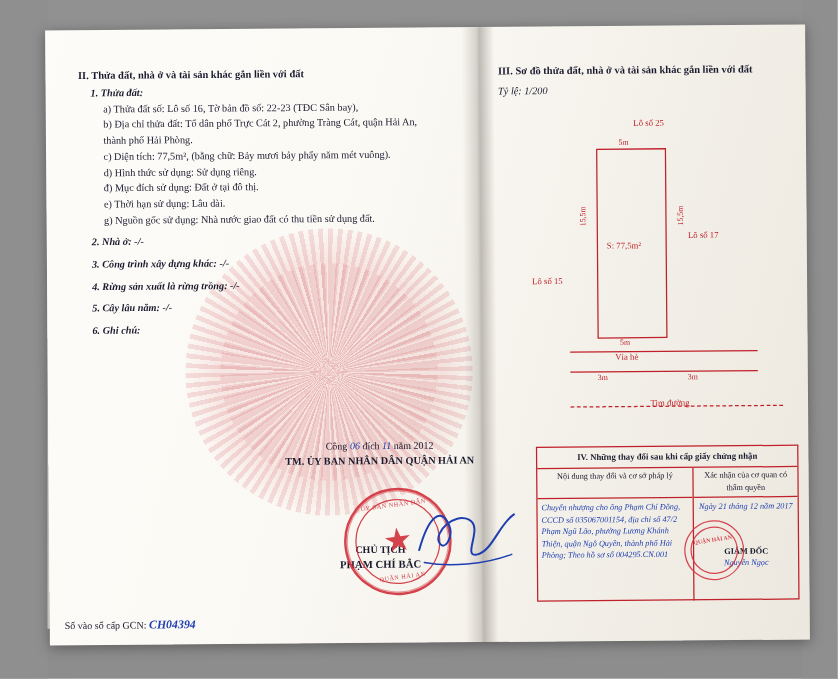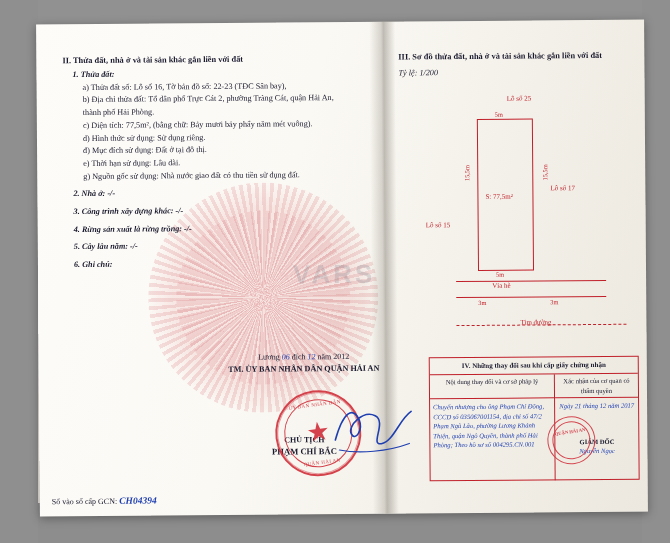--- a/index.html
+++ b/index.html
@@ -134,21 +134,20 @@
 <div id="page">
 
   <div class="photo-edge edge-top"></div>
   <div class="photo-edge edge-bottom"></div>
   <div class="photo-edge edge-left"></div>
   <div class="photo-edge edge-right"></div>
 
   <div id="paper">
     <div id="fold"></div>
     <div id="watermark"></div>
-    <div class="wm-text">VARS</div>
 
     <div id="left">
       <div class="h">II. Thửa đất, nhà ở và tài sản khác gắn liền với đất</div>
       <div class="i">1. Thửa đất:</div>
       <div class="l">a) Thửa đất số: Lô số 16,          Tờ bản đồ số: 22-23 (TĐC Sân bay),</div>
       <div class="l">b) Địa chỉ thửa đất: Tổ dân phố Trực Cát 2, phường Tràng Cát, quận Hải An,</div>
       <div class="l">thành phố Hải Phòng.</div>
       <div class="l">c) Diện tích: 77,5m², (bằng chữ: Bảy mươi bảy phẩy năm mét vuông).</div>
       <div class="l">d) Hình thức sử dụng: Sử dụng riêng.</div>
       <div class="l">đ) Mục đích sử dụng: Đất ở tại đô thị.</div>
@@ -187,24 +186,24 @@
 
       <div class="dim" style="left:78px;top:218px;">3m</div>
       <div class="dim" style="left:150px;top:218px;">3m</div>
 
       <div class="roadline" style="left:56px;top:244px;width:170px;border-top:1px dashed #c0202a;background:transparent;"></div>
       <div class="plotlbl" style="left:120px;top:238px;">Tim đường</div>
     </div>
 
     <div id="sign">
       <div class="d">
-        <span>Lương</span>
+        <span>Công</span>
         <span class="handdate">06</span>
         <span>đích</span>
-        <span class="handdate">12</span>
+        <span class="handdate">11</span>
         <span>năm 2012</span>
       </div>
       <div class="tm">TM. ỦY BAN NHÂN DÂN QUẬN HẢI AN</div>
       <div class="role">CHỦ TỊCH</div>
       <div class="name">PHẠM CHÍ BẮC</div>
     </div>
 
     <div id="seal">
       <div class="sealtxt-top">ỦY BAN NHÂN DÂN</div>
       <div class="star">★</div>

